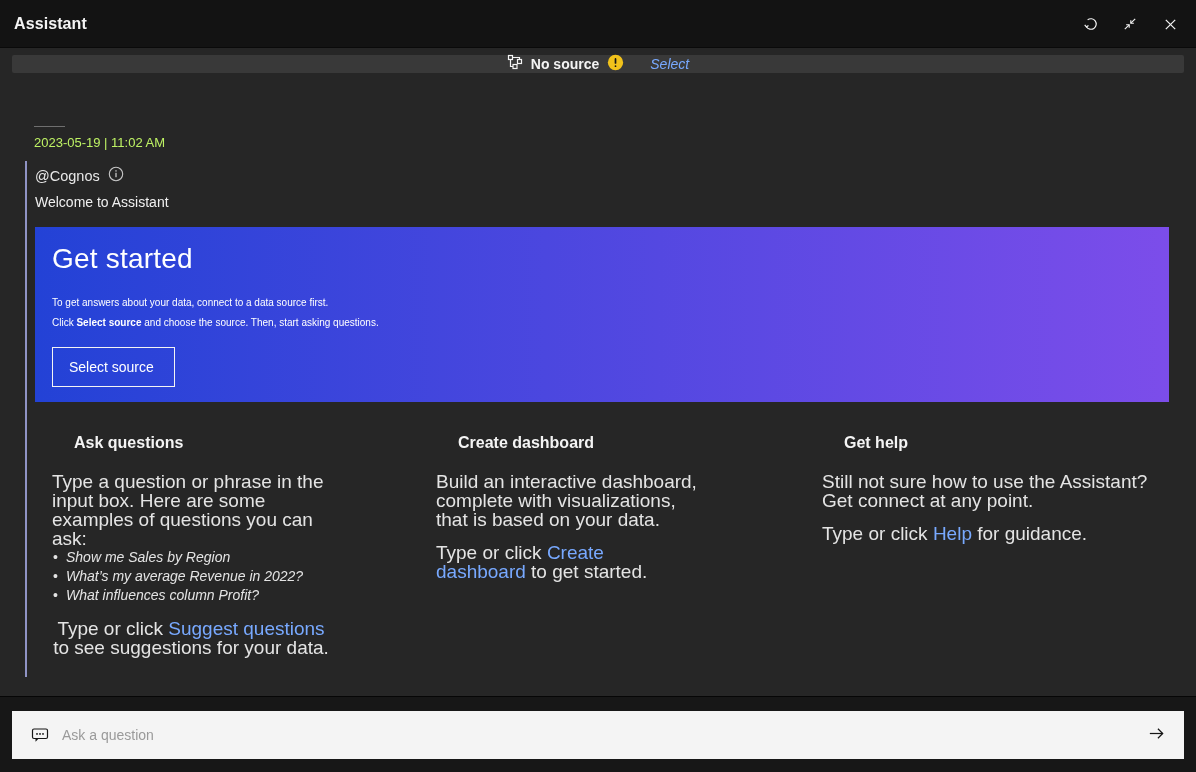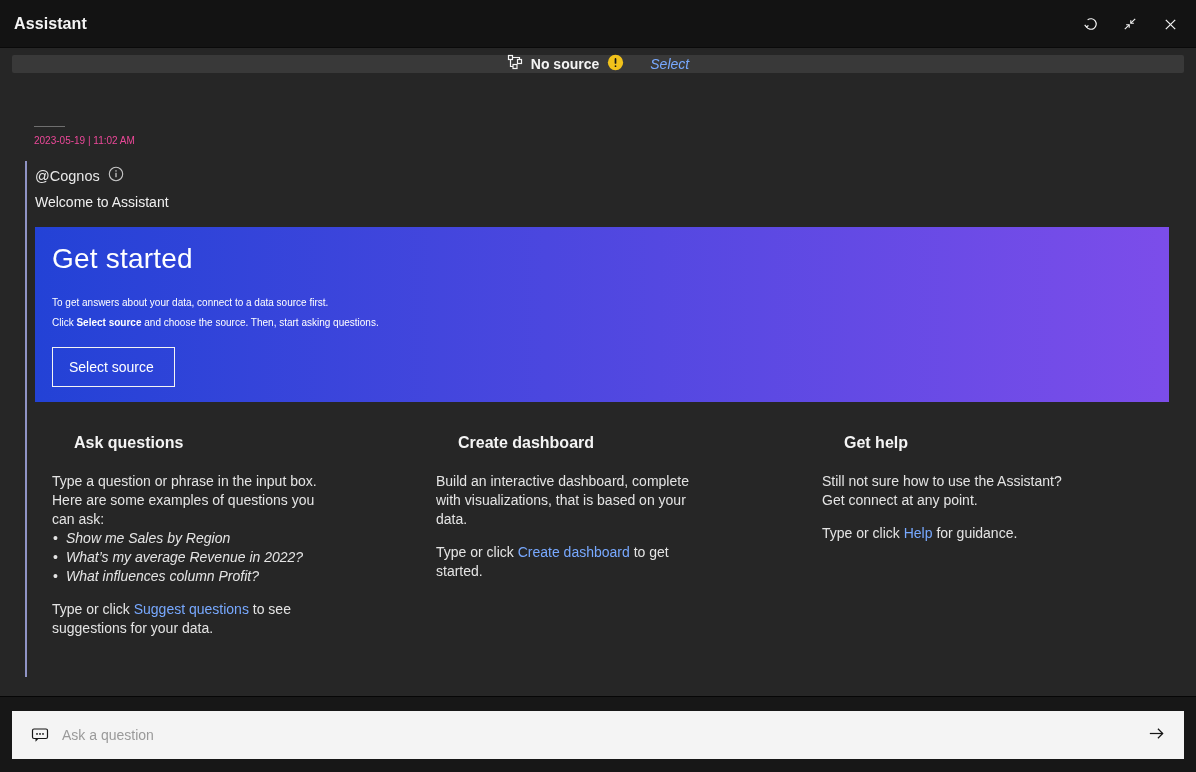--- a/index.html
+++ b/index.html
@@ -49,21 +49,21 @@
   .select-link {
     font-size:14px; color:#78a9ff; text-decoration:none; margin-left:18px; cursor:pointer;font-style:italic;
   }
 
   
   .timestamp-divider {
     position:absolute; top:126px; left:34px; width:31px; height:1px; background:#6f6f6f;
   }
   .timestamp {
     position:absolute; top:135px; left:34px;
-    font-size:10px; color:#ec4899;
+    font-size:13px; color:#bef264;
   }
   .accent-line {
     position:absolute; top:161px; left:25px; width:2px; height:516px;
     background:#8f93c4;
   }
   .sender-row {
     position:absolute; top:166px; left:35px;
     display:flex; align-items:center; gap:8px;
   }
   .sender-name { font-size:14.5px; color:#e8e8e8; }
@@ -99,34 +99,34 @@
     cursor:pointer;
     text-align:left;
   }
 
   
   .col { position:absolute; top:433px; color:#e4e4e4; }
   .col-1 { left:52px; width:292px; }
   .col-2 { left:436px; width:262px; }
   .col-3 { left:822px; width:340px; }
   .col h3 { font-size:16px; font-weight:700; color:#f4f4f4; line-height:20px;margin-left:22px; }
-  .col p  { font-size:14px; line-height:19px; }
+  .col p  { font-size:19px; line-height:19px; }
   .col .intro { margin-top:19px; }
   .col-1 .intro { width:272px; }
   .col ul { list-style:none; margin:0; }
   .col li {
     font-size:14px; line-height:19px; font-style:italic;
     padding-left:14px; position:relative;
   }
   .col li::before {
     content:"\2022";
     position:absolute; left:1px; font-style:normal;
   }
   .col .outro { margin-top:14px; }
-  .col-1 .outro { width:278px; }
+  .col-1 .outro { width:278px;text-align:center; }
   .col a { color:#78a9ff; text-decoration:none; cursor:pointer; }
 
   
   .bottom-strip {
     position:absolute; left:0; right:0; top:696px; height:76px;
     background:#171717; border-top:1px solid #060606;
   }
   .input-bar {
     position:absolute; top:14px; left:12px; width:1172px; height:48px;
     background:#f4f4f4;

